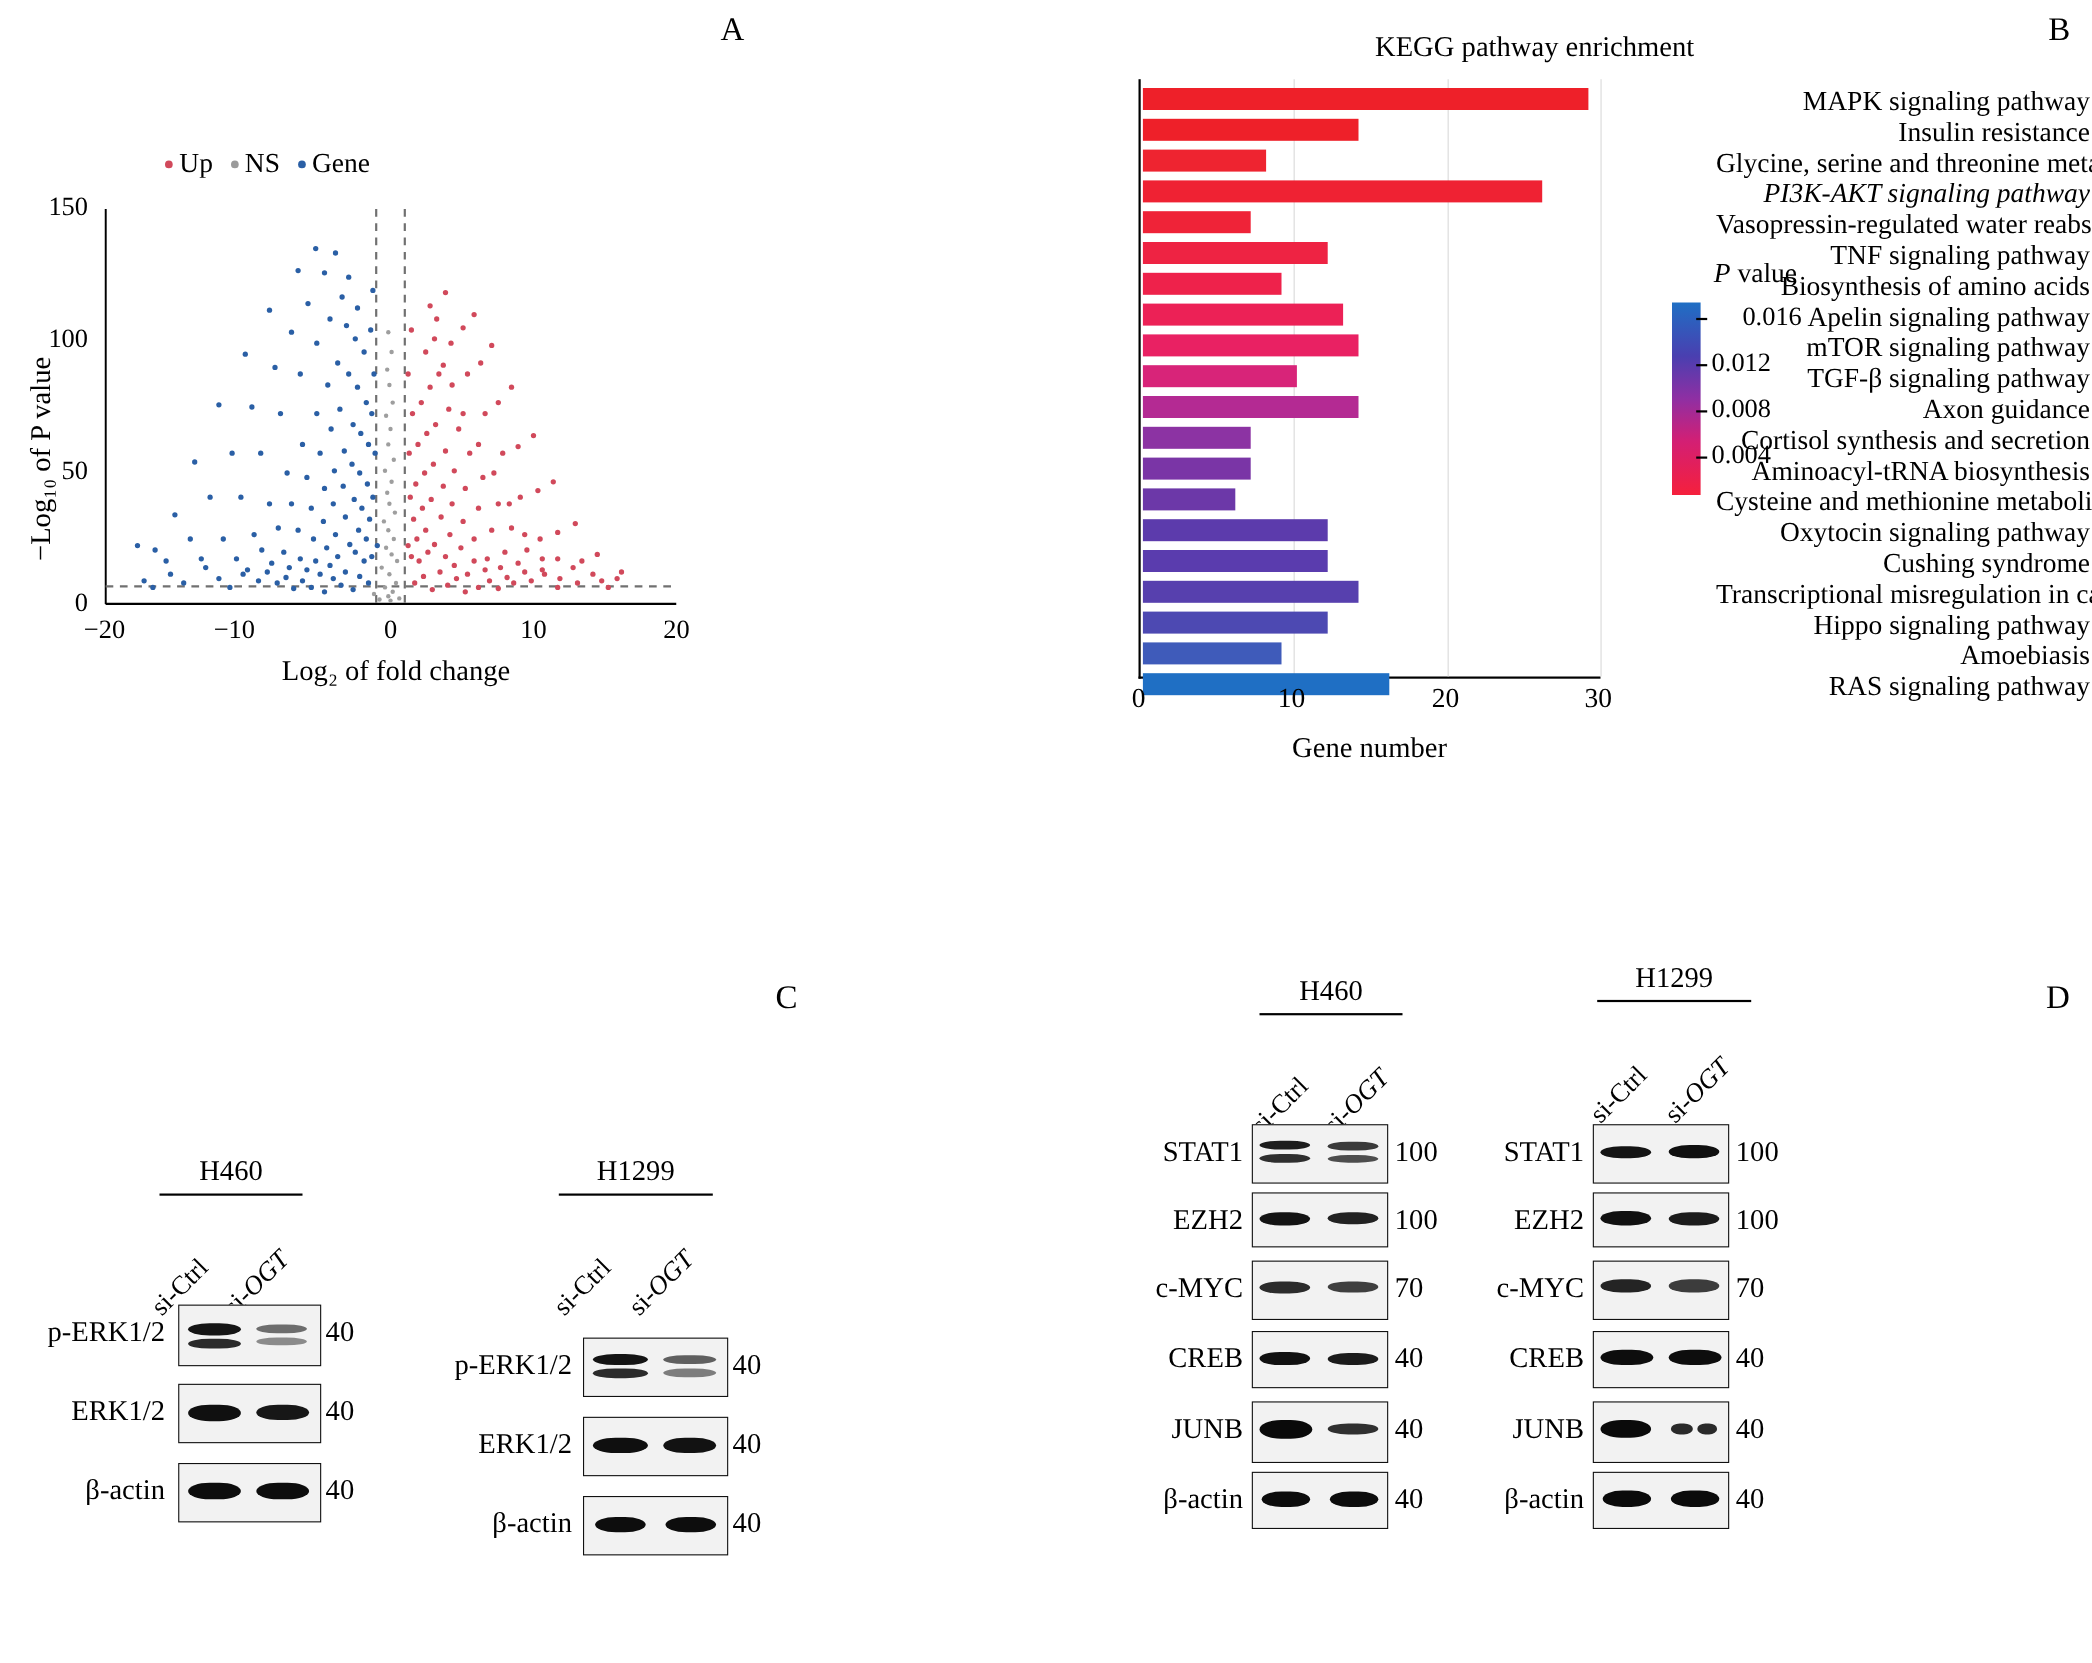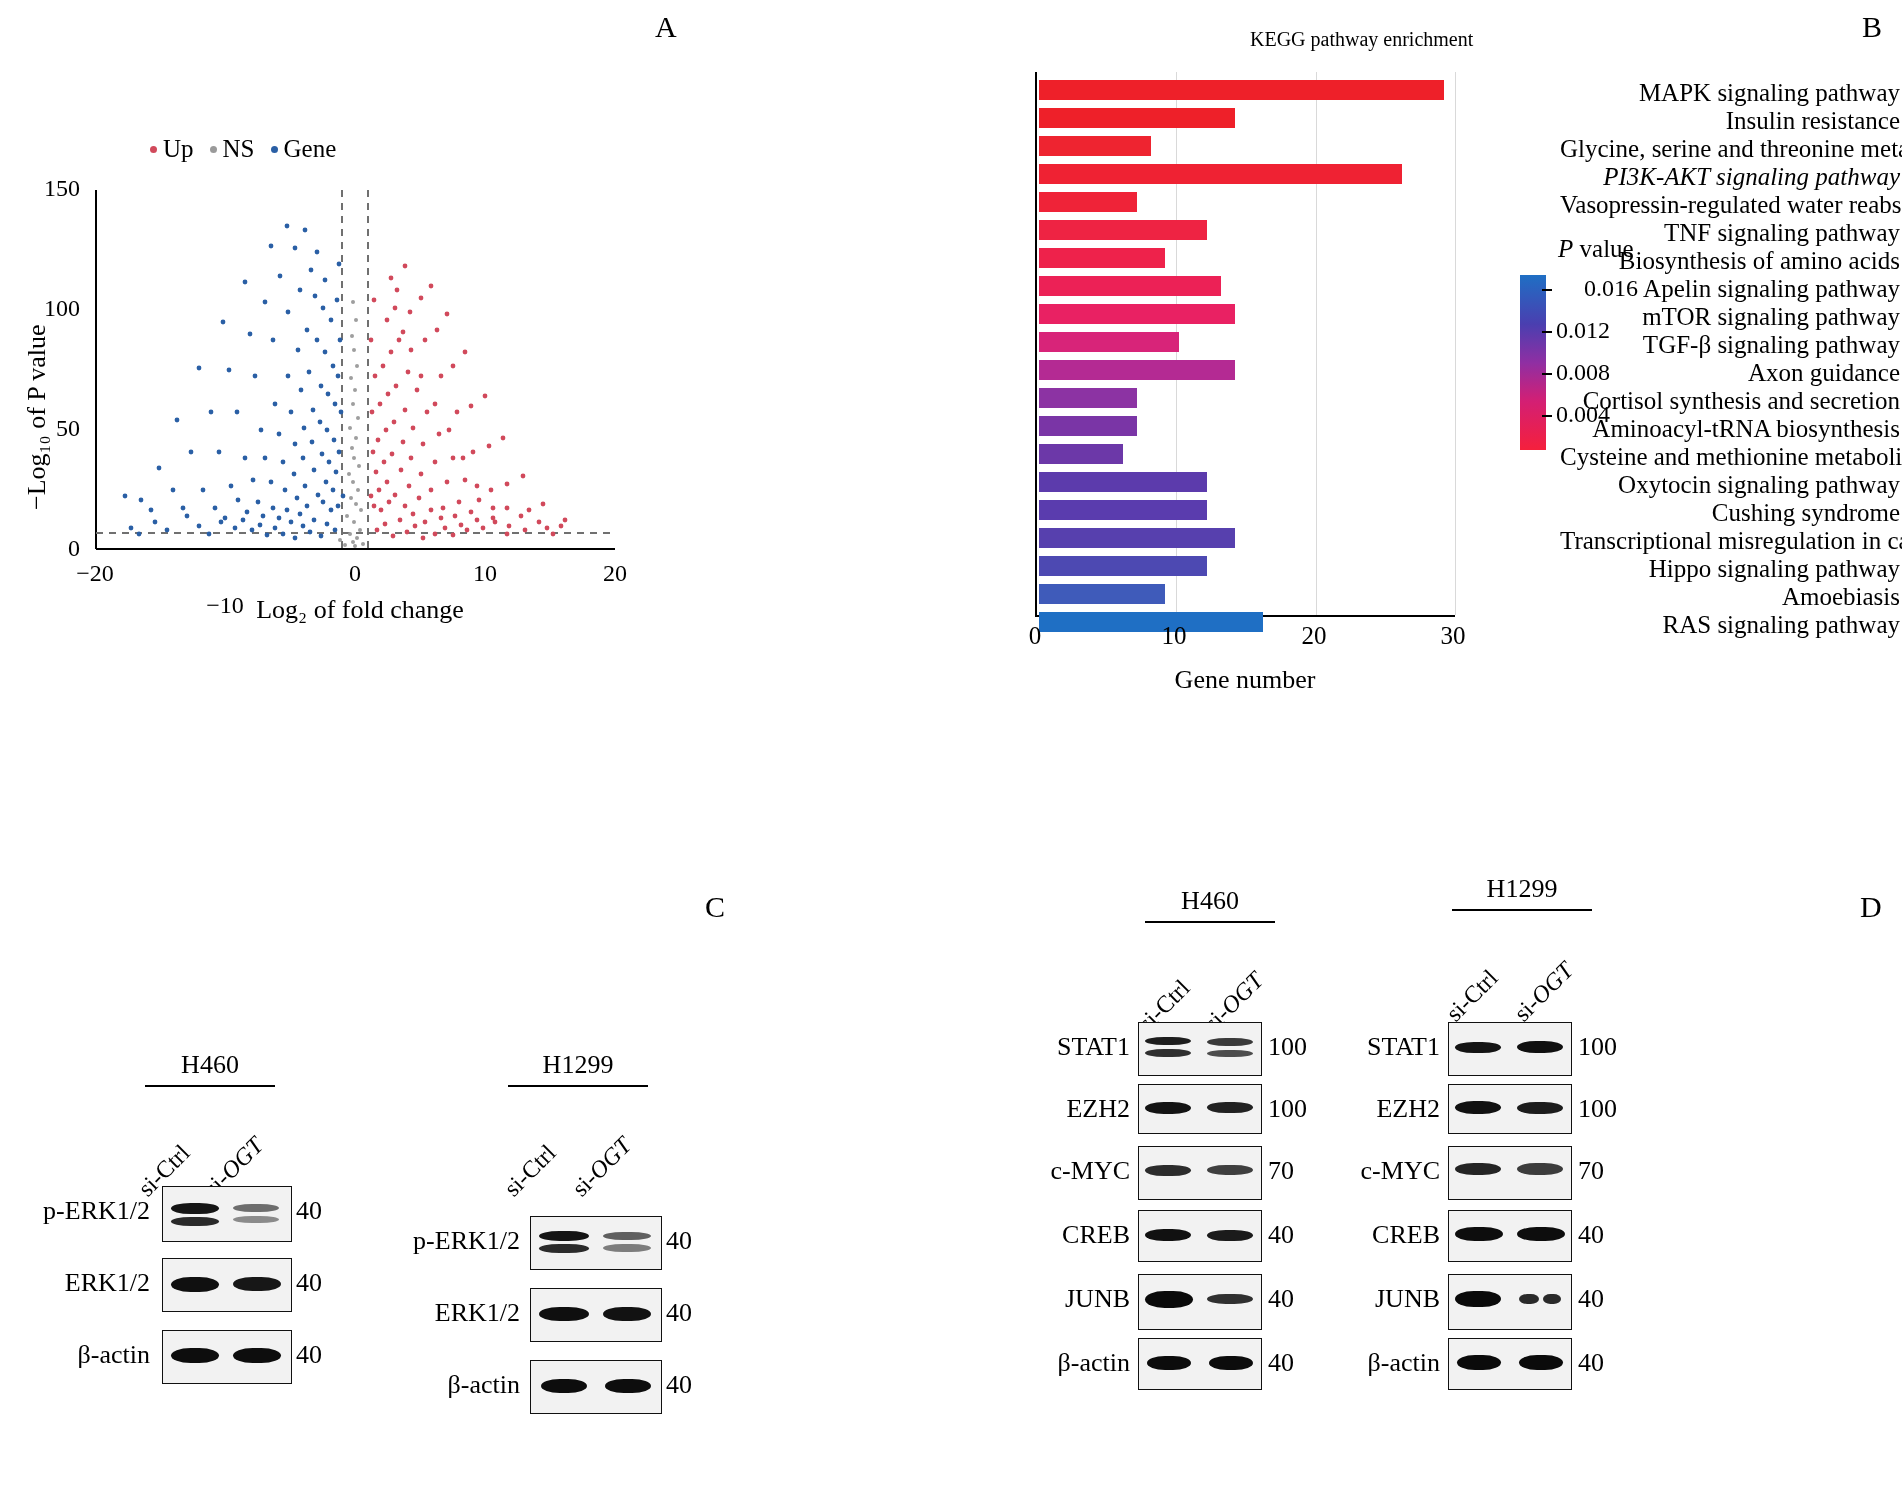--- a/index.html
+++ b/index.html
@@ -35,21 +35,21 @@
   }
   .axis-label-y {
     position: absolute; font-size: 26px;
     transform: rotate(-90deg); transform-origin: left top; white-space: nowrap;
   }
   .tick-x { position: absolute; font-size: 24px; text-align: center; }
   .tick-y { position: absolute; font-size: 24px; text-align: right; }
 
   
   #panelB { position: absolute; left: 690px; top: 10px; width: 1210px; height: 690px; }
-  #kegg-title { position: absolute; left: 560px; top: 18px; font-size: 20px; }
+  #kegg-title { position: absolute; left: 560px; top: 18px; font-size: 26px; }
   .kegg-label {
     position: absolute; right: 0; font-size: 25px; white-space: nowrap;
     text-align: right; line-height: 1;
   }
   #kegg-plot { position: absolute; left: 345px; top: 62px; width: 420px; height: 560px; }
   #kegg-axes {
     position: absolute; left: 0; top: 0; width: 420px; height: 545px;
     border-left: 2px solid #000; border-bottom: 2px solid #000; box-sizing: border-box;
   }
   .kegg-bar { position: absolute; height: 20px; }
@@ -107,21 +107,21 @@
   </div>
 
   <div class="axis-label-y" style="left:22px; top:470px;">−Log₁₀ of P value</div>
 
   <div class="tick-y" style="left:10px; top:495px; width:70px;">0</div>
   <div class="tick-y" style="left:10px; top:375px; width:70px;">50</div>
   <div class="tick-y" style="left:10px; top:255px; width:70px;">100</div>
   <div class="tick-y" style="left:10px; top:135px; width:70px;">150</div>
 
   <div class="tick-x" style="left:60px; top:520px; width:70px;font-family:Liberation Serif, serif;">−20</div>
-  <div class="tick-x" style="left:190px; top:520px; width:70px;margin-top:32px;">−10</div>
+  <div class="tick-x" style="left:178px; top:520px; width:70px;">−10</div>
   <div class="tick-x" style="left:320px; top:520px; width:70px;">0</div>
   <div class="tick-x" style="left:450px; top:520px; width:70px;">10</div>
   <div class="tick-x" style="left:580px; top:520px; width:70px;">20</div>
 
   <div class="axis-label-x" style="left:160px; top:555px; width:400px;">Log₂ of fold change</div>
 
   <div id="volcano-plot">
     <svg width="520" height="360" viewBox="0 0 520 360">
 
       <line x1="1" y1="0" x2="1" y2="359" stroke="#000" stroke-width="2"></line>

